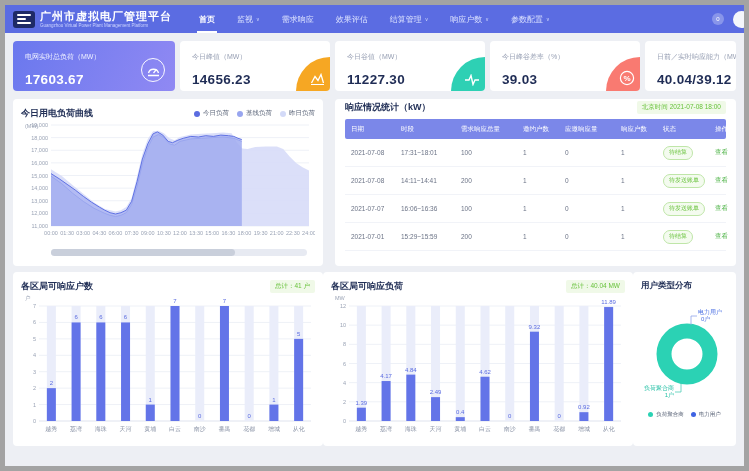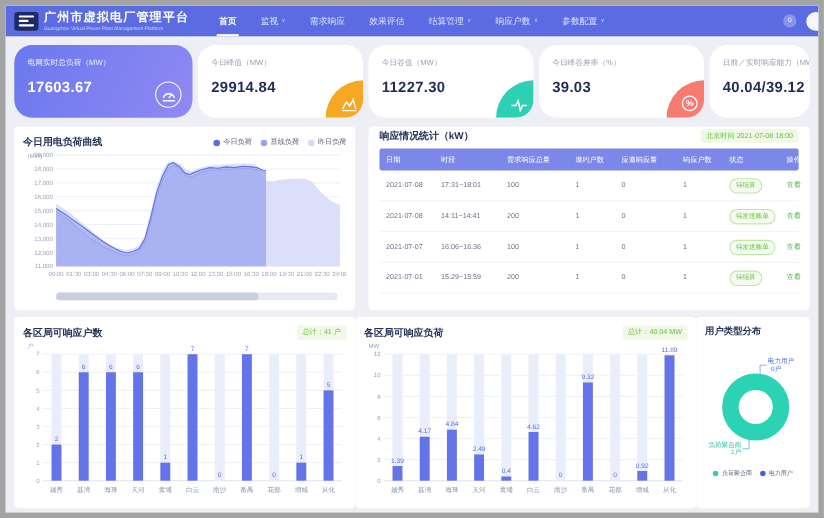--- a/index.html
+++ b/index.html
@@ -18,21 +18,21 @@
   .nav-item{display:flex;align-items:center;gap:3px;padding:0 11px;font-size:8px;color:#dde3ff;cursor:pointer;position:relative;white-space:nowrap}
   .nav-item.active{color:#fff;font-weight:bold}
   .nav-item.active::after{content:"";position:absolute;left:9px;right:9px;bottom:0;height:2px;background:#fff}
   .caret{font-size:5px;opacity:.85}
   .header-right{margin-left:auto;display:flex;align-items:center;gap:9px}
   .notif{width:12px;height:12px;border-radius:50%;display:flex;align-items:center;justify-content:center;font-size:6px;color:#fff;background:rgba(255,255,255,.28);cursor:pointer}
   .avatar{width:17px;height:17px;border-radius:50%;background:#f4f6fb;margin-right:-14px;cursor:pointer}
   
   .main{padding:8px}
   .kpi-row{display:flex;gap:5px;margin-bottom:8px}
-  .kpi{position:relative;height:66px;background:#fff;border-radius:16px;padding:11px 12px;overflow:hidden}
+  .kpi{position:relative;height:50px;background:#fff;border-radius:4px;padding:11px 12px;overflow:hidden}
   .kpi-label{font-size:7px;color:#98a0b4;margin-bottom:10px;white-space:nowrap}
   .kpi-value{font-size:13.5px;font-weight:bold;color:#1f2c55;letter-spacing:.3px;white-space:nowrap}
   .kpi.primary{background:linear-gradient(115deg,#6a78ee 0%,#9089f3 100%);width:162px}
   .kpi.primary .kpi-label{color:#eef0ff}
   .kpi.primary .kpi-value{color:#fff}
   .kpi.w150{width:150px}
   .kpi.last{flex:1}
   .gauge-badge{position:absolute;right:10px;bottom:9px;width:24px;height:24px;border:1.5px solid rgba(255,255,255,.95);border-radius:50%;display:flex;align-items:center;justify-content:center}
   .kpi-corner{position:absolute;right:0;bottom:0;width:34px;height:34px;border-top-left-radius:100%}
   .kpi-corner svg{position:absolute;right:5px;bottom:5px}
@@ -127,21 +127,21 @@
         <div class="gauge-badge">
           <svg width="15" height="13" viewBox="0 0 15 13">
               <path d="M2.5 9 A5.2 5.2 0 0 1 12.5 9" fill="none" stroke="#fff" stroke-width="1.4"></path>
               <line x1="7.5" y1="9" x2="10.5" y2="5.3" stroke="#fff" stroke-width="1.3"></line>
               <line x1="2" y1="11.5" x2="13" y2="11.5" stroke="#fff" stroke-width="1.4"></line>
             </svg>
         </div>
       </div>
       <div class="kpi w150">
         <div class="kpi-label">今日峰值（MW）</div>
-        <div class="kpi-value">29914.84</div>
+        <div class="kpi-value">14656.23</div>
         <div class="kpi-corner" style="background: rgb(246, 167, 35);">
           <svg width="15" height="14" viewBox="0 0 15 14">
               <path d="M1.5 11 L5 4.5 L8 8.5 L11 2.5 L13.5 11" fill="none" stroke="#fff" stroke-width="1.3"></path>
               <line x1="1" y1="12.5" x2="14" y2="12.5" stroke="#fff" stroke-width="1.2"></line>
             </svg>
         </div>
       </div>
       <div class="kpi w150">
         <div class="kpi-label">今日谷值（MW）</div>
         <div class="kpi-value">11227.30</div>

